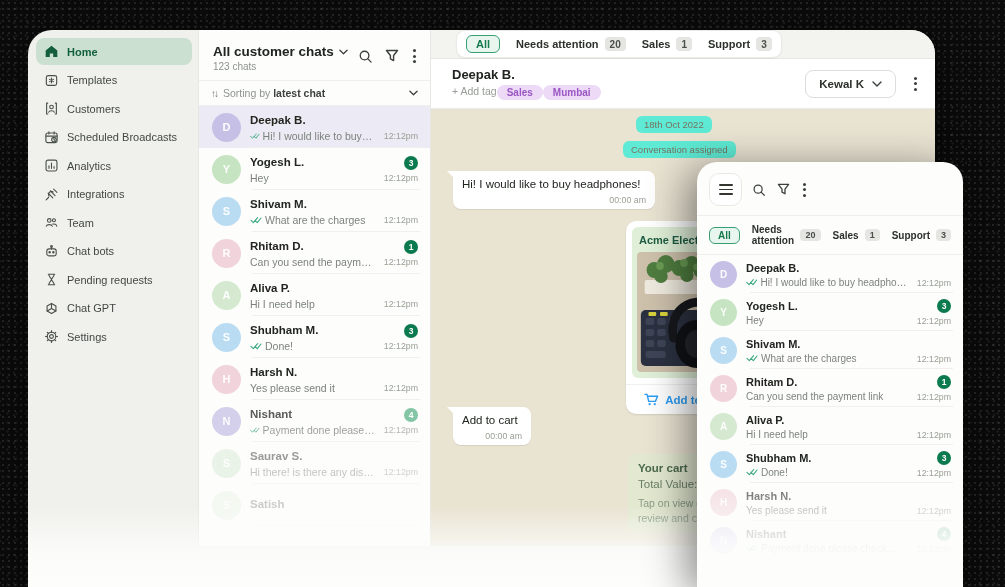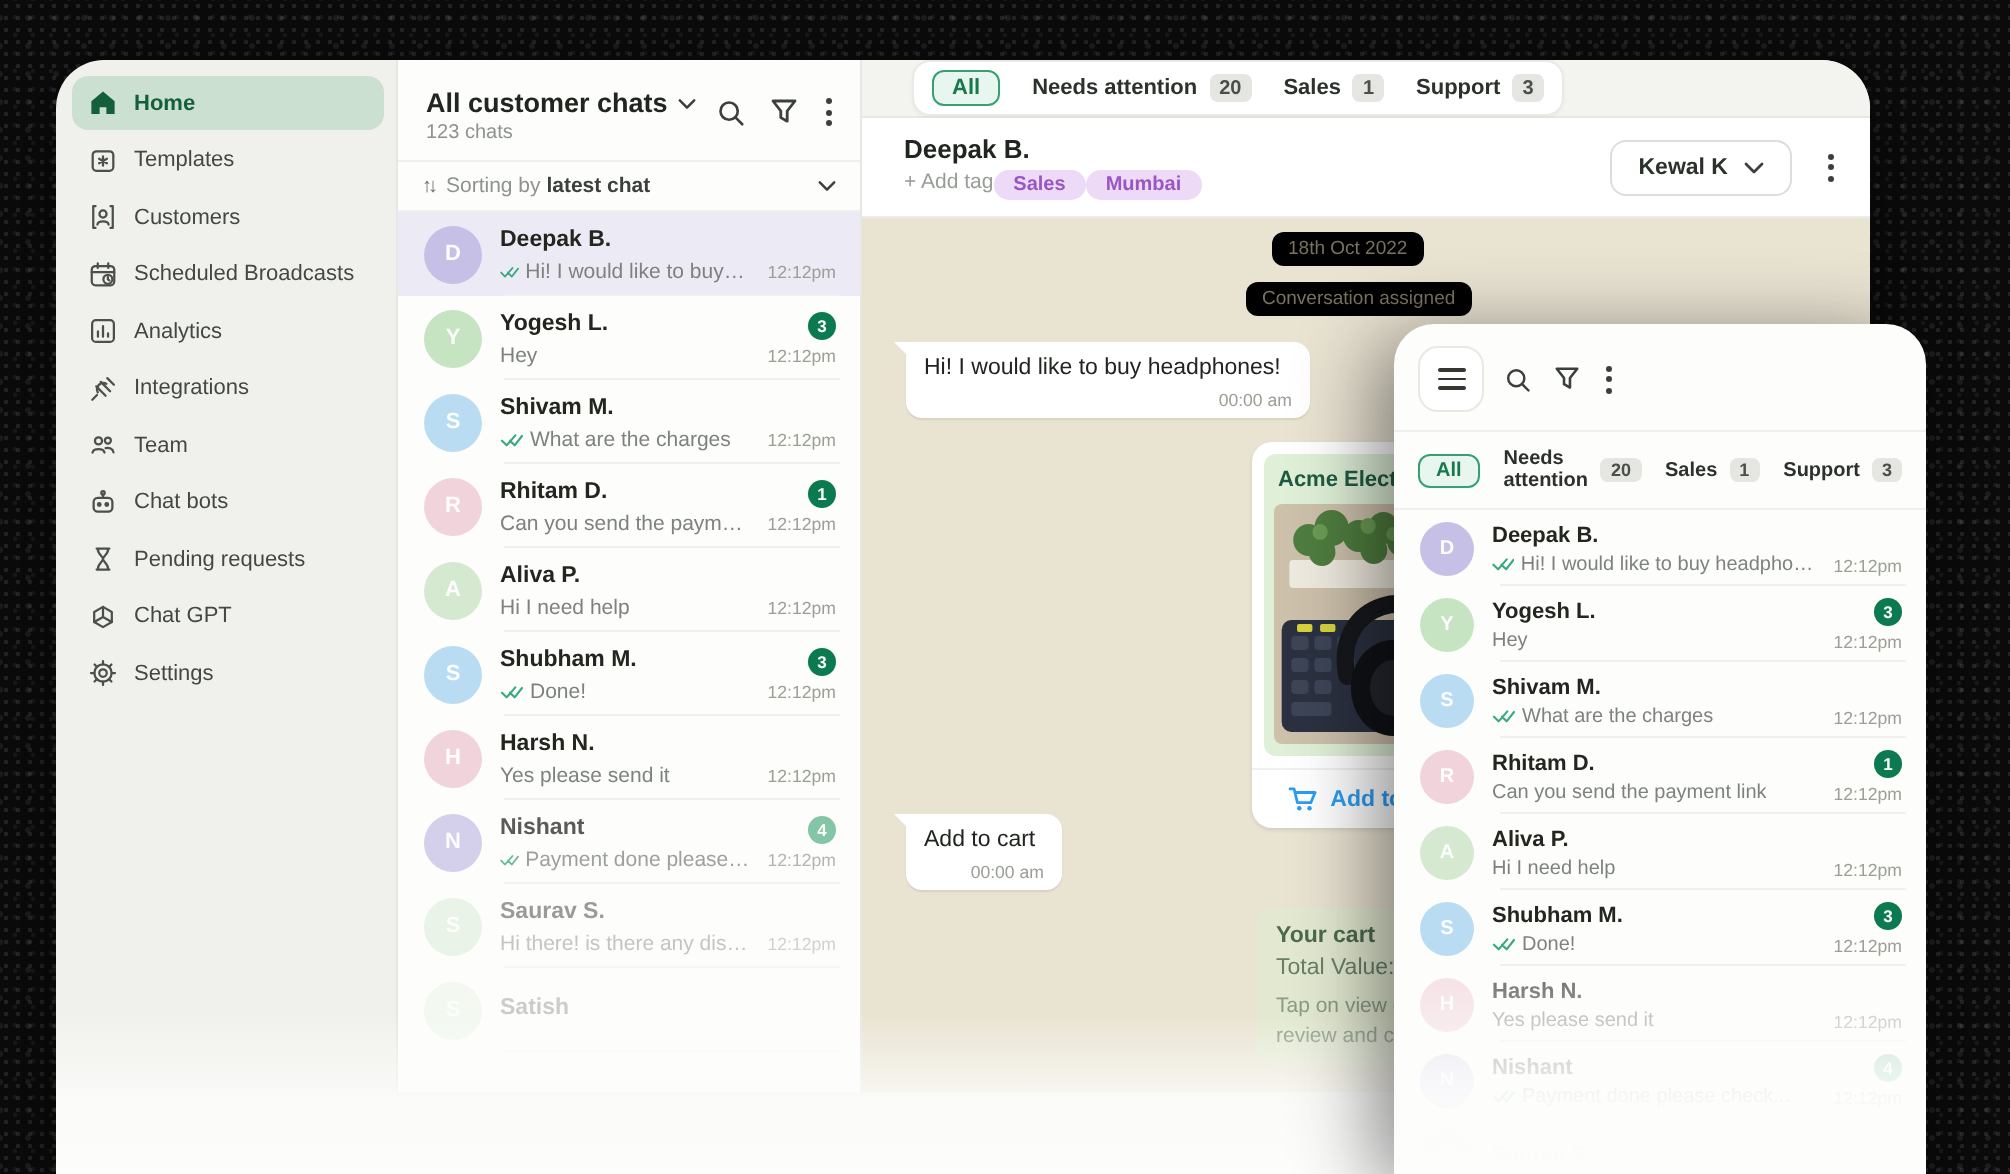--- a/index.html
+++ b/index.html
@@ -86,21 +86,21 @@
 
   .chathead{height:50px;background:#fff;border-bottom:1px solid #ececea;display:flex;align-items:center;padding:0 16px 0 21px}
   .ch-left{flex:1}
   .ch-name{font-size:13px;font-weight:700;color:#20251f}
   .ch-tagline{display:flex;gap:0;margin-top:3px}
   .addtag{font-size:10.5px;color:#979c96;cursor:pointer}
   .tag{background:#ecdaf7;color:#9a56c2;font-size:10px;font-weight:600;border-radius:9px;padding:2px 10px;cursor:pointer}
   .assignee-btn{display:flex;align-items:center;gap:8px;border:1px solid #ddded9;background:#fff;border-radius:8px;padding:7px 13px;font-size:11.5px;font-weight:600;color:#2c312c;cursor:pointer;margin-right:16px}
 
   .chatbody{flex:1;background:#e9e3d2;position:relative;overflow:hidden}
-  .chip{position:absolute;background:#000000;color:#78725f;font-size:9.5px;border-radius:6px;padding:3px 8px;white-space:nowrap}
+  .chip{position:absolute;background:#5eead4;color:#78725f;font-size:9.5px;border-radius:6px;padding:3px 8px;white-space:nowrap}
   .bubble{position:absolute;background:#fff;border-radius:8px;padding:6px 9px 4px 9px;box-shadow:0 1px 1px rgba(0,0,0,.08)}
   .bubble .btxt{font-size:11.5px;color:#20251f;line-height:1.35}
   .bubble .btime{font-size:8.8px;color:#9aa095;text-align:right;margin-top:2px}
   .bubble.tailL::before{content:"";position:absolute;left:-6px;top:0;border:7px solid transparent;border-top-color:#fff;border-right-color:#fff}
 
   .prodcard{position:absolute;width:118px;background:#fff;border-radius:10px;box-shadow:0 1px 2px rgba(0,0,0,.1);overflow:hidden}
   .prod-inner{background:#e0f0d8;margin:6px;border-radius:6px;padding:5px 5px 6px 5px}
   .prod-title{font-size:11px;font-weight:700;color:#1d5c42;white-space:nowrap;overflow:hidden;margin:2px 1px 6px 2px}
   .prod-img{border-radius:4px;overflow:hidden}
   .prod-btn{display:flex;align-items:center;justify-content:center;gap:6px;padding:8px 4px;border-top:1px solid #f0f0ee}

